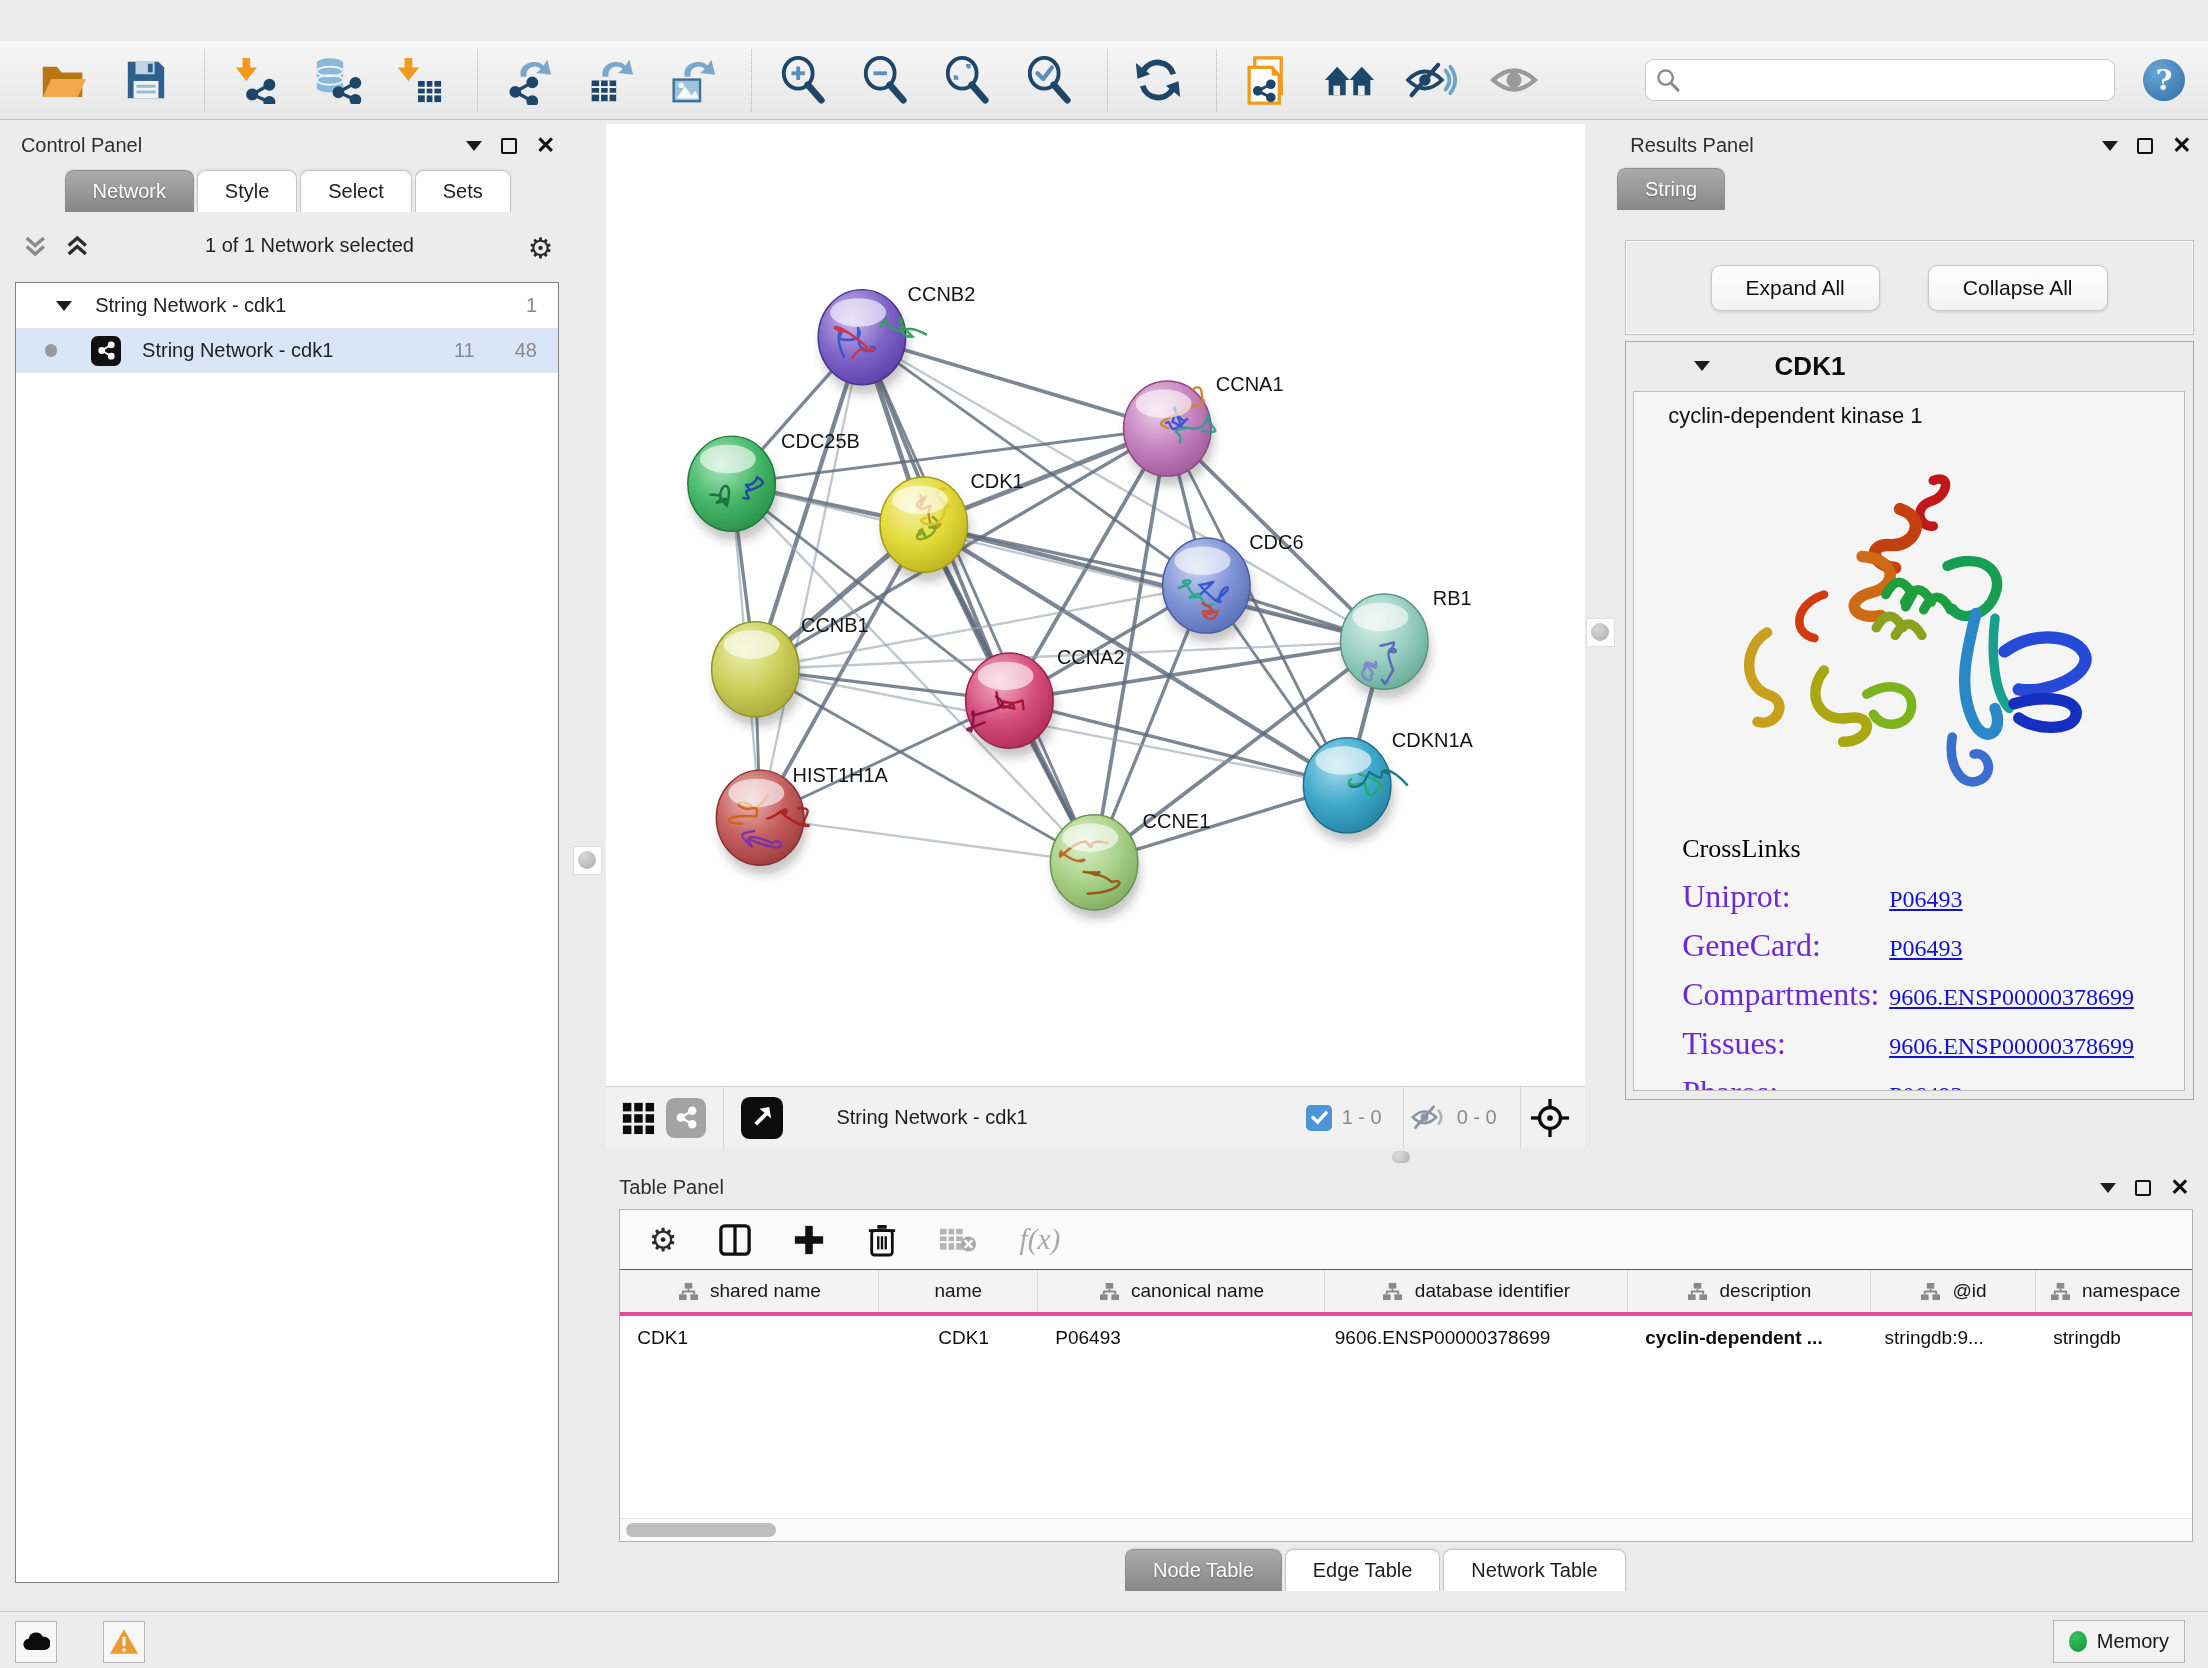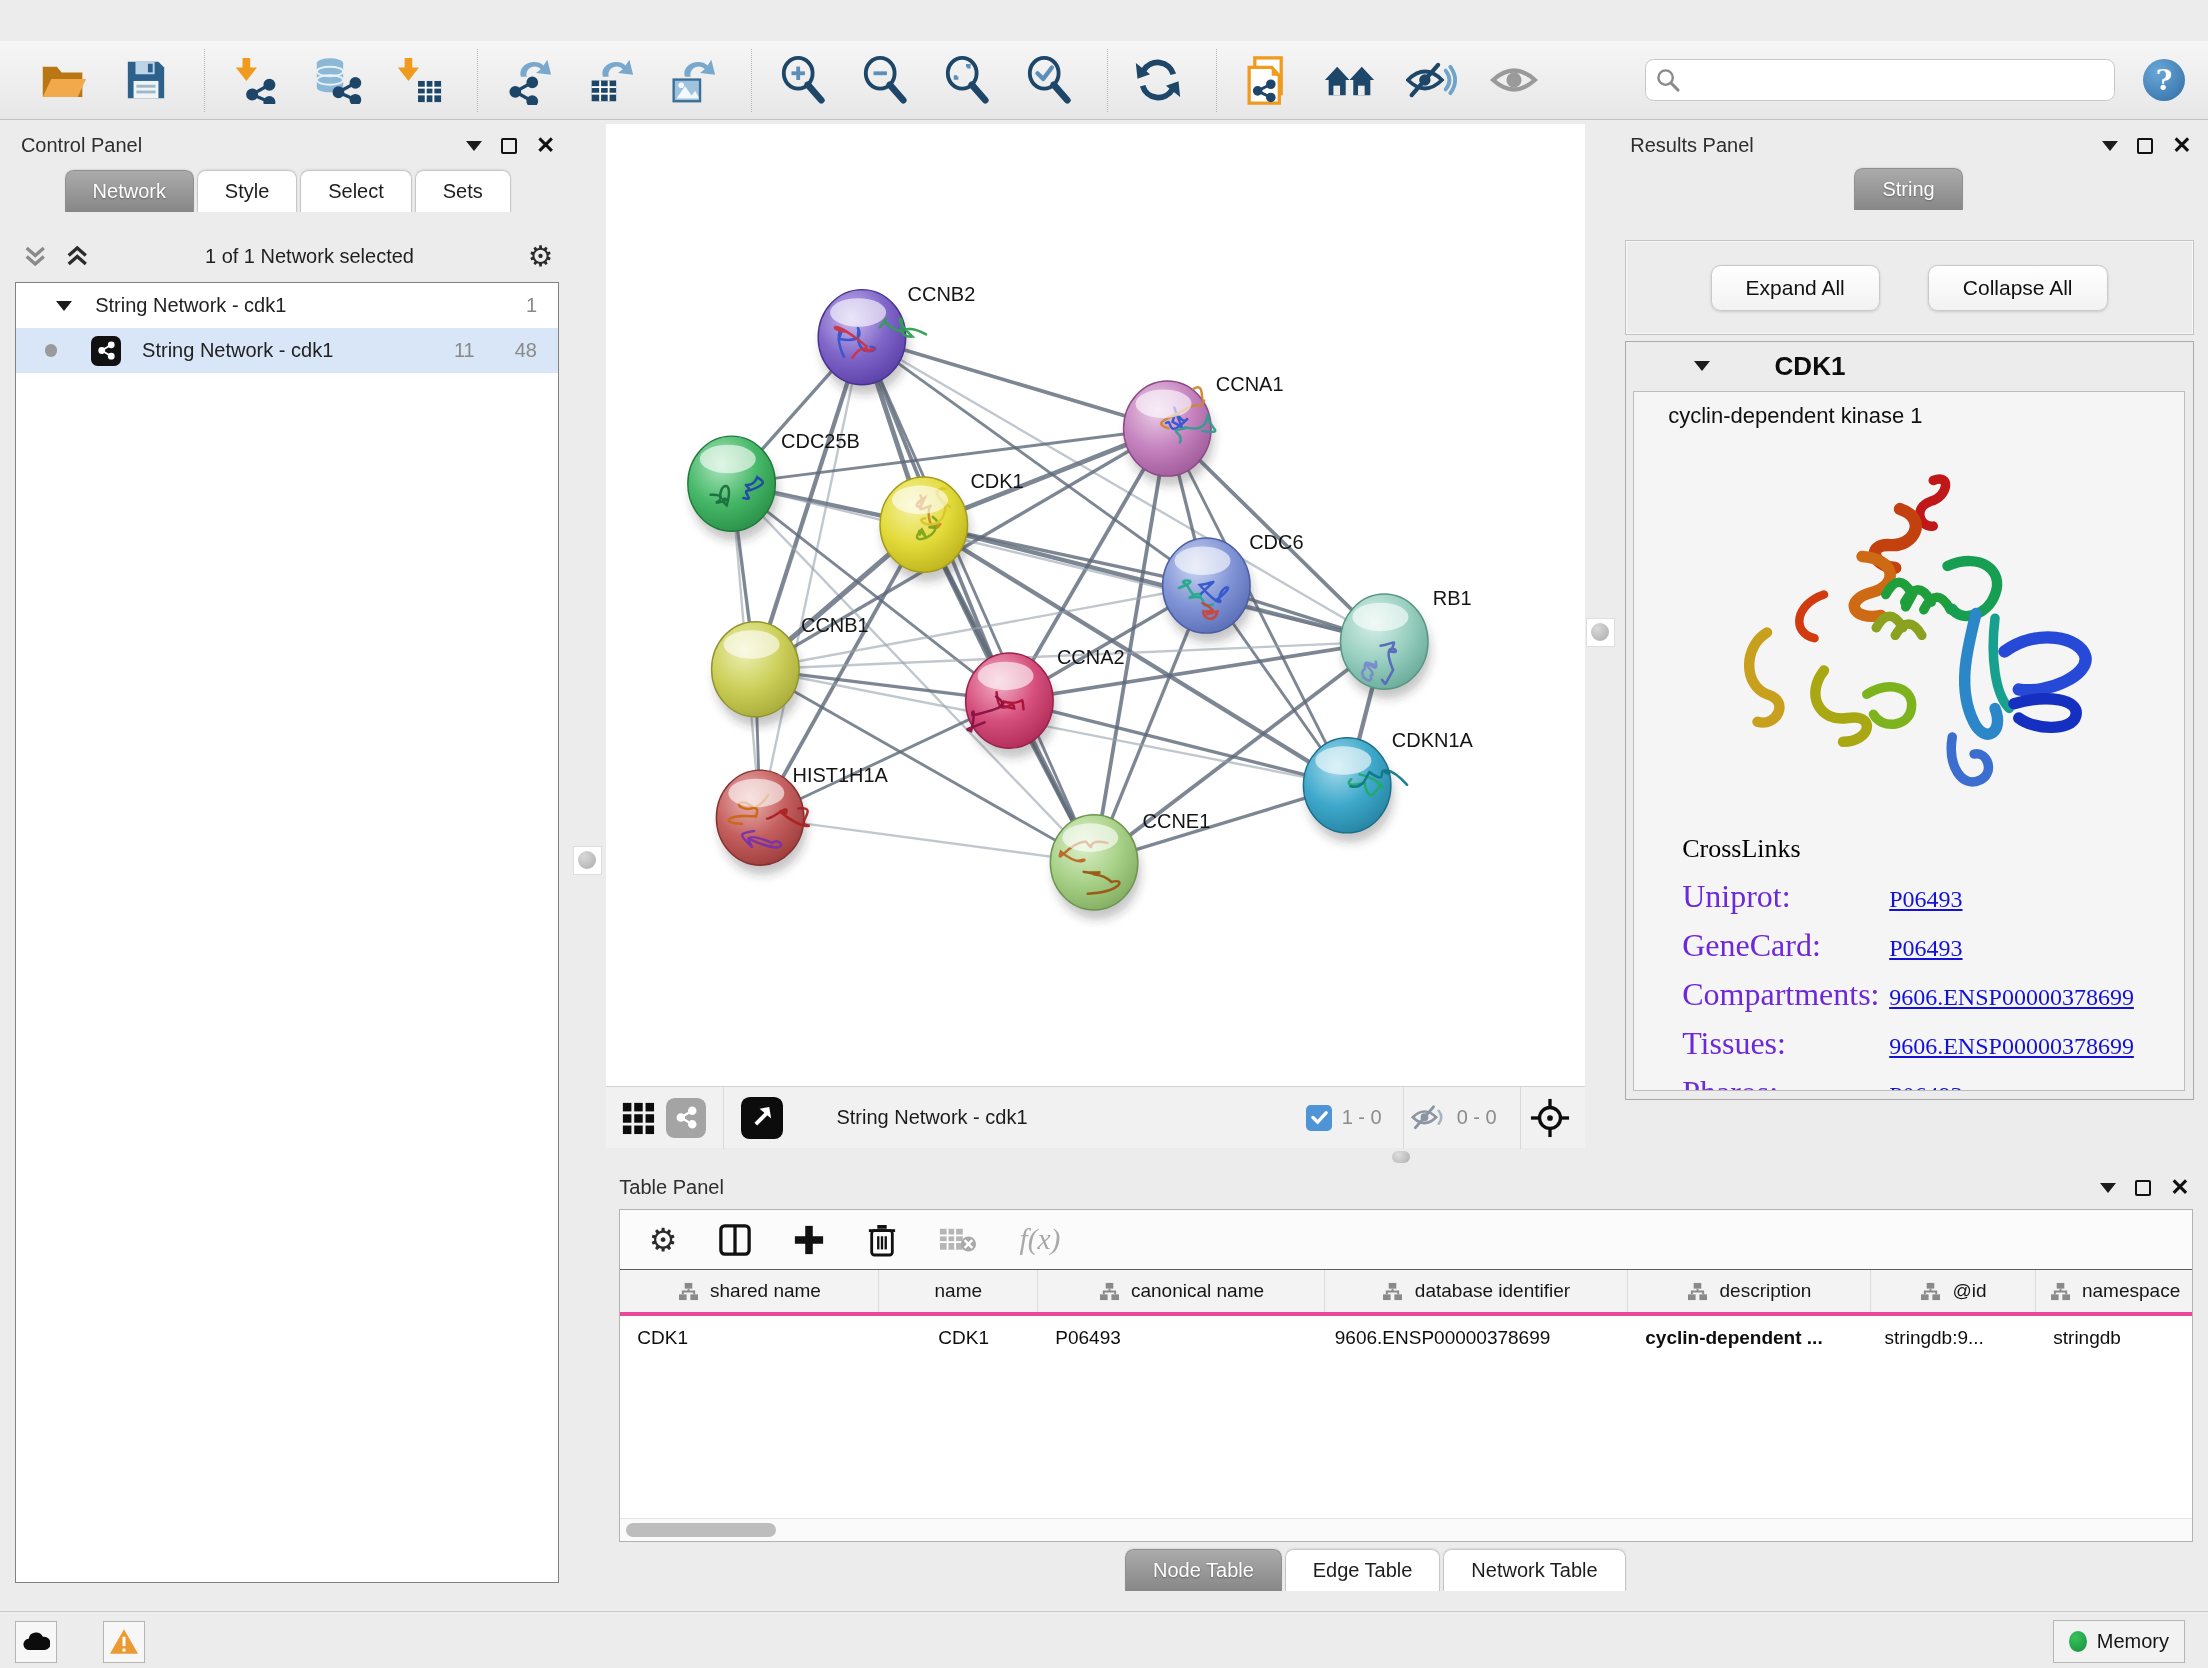--- a/index.html
+++ b/index.html
@@ -50,21 +50,21 @@
   .tabs { display:flex; }
   .tab { height:42px; line-height:40px; padding:0 27px; background:#fff; font-size:20px;
     border:1px solid #c6c6c6; border-bottom:none; border-radius:8.6px 8.6px 0 0; margin-right:2.9px;
     color:#1d1d1d; box-shadow:0 -1px 1.9px rgba(0,0,0,0.08); }
   .tab.active { background:linear-gradient(#ababab,#878787); color:#fff; border-color:#8f8f8f;
     text-shadow:0 1px 1.9px rgba(0,0,0,0.35); }
   
   .control-panel { position:absolute; left:7.6px; top:124px; width:559px; height:1463px; background:#ececec; }
   .cp-tabs { position:absolute; left:57px; top:46px; }
   .cp-selrow { position:absolute; left:13.3px; right:13.3px; top:110px; height:44px;
-    display:flex; align-items:center; }
+    display:flex; }
   .cp-selrow .lbl { flex:1; text-align:center; font-size:20px; color:#1f1f1f; }
   .gear { font-size:28.5px; color:#2b2b2b; line-height:1; }
   .cp-tree { position:absolute; left:7.6px; right:7.6px; top:158px; bottom:3.8px;
     background:#fff; border:1.9px solid #818181; }
   .tree-row { display:flex; align-items:center; height:45px; font-size:20px; }
   .tree-row .cnt { color:#8a8a8a; }
   .row-selected { background:#d9e6f8; }
   .dot { width:12.4px; height:12.4px; border-radius:50%; background:#9a9a9a; }
   .share-badge { width:30px; height:30px; border-radius:6.7px; background:#111;
     display:flex; align-items:center; justify-content:center; }
@@ -84,21 +84,21 @@
     display:flex; align-items:center; justify-content:center; }
   
   .vhandle { position:absolute; width:28.5px; height:28.5px; background:#fff; border:1px solid #dedede;
     display:flex; align-items:center; justify-content:center; }
   .vhandle .knob { width:18px; height:18px; border-radius:50%;
     background:radial-gradient(circle at 35% 30%, #d9d9d9, #ababab); }
   .hhandle { position:absolute; width:18px; height:12.4px; border-radius:6.7px;
     background:radial-gradient(circle at 35% 30%, #dedede, #b0b0b0); }
   
   .results-panel { position:absolute; left:1617px; top:124px; width:586px; height:1033px; background:#ececec; }
-  .rp-tab { position:absolute; left:0; right:0; top:44px; display:flex; justify-content:center; }
+  .rp-tab { position:absolute; left:0; right:0; top:44px; display:flex; justify-content:flex-start; }
   .rp-box1 { position:absolute; left:7.6px; right:9.5px; top:116px; height:95px;
     border:1.9px solid #c3c3c3; background:#ececec; box-shadow:inset 0 0 0 1px #f8f8f8;
     display:flex; align-items:center; justify-content:center; gap:48px; }
   .rp-btn { height:46px; padding:0 34px; background:linear-gradient(#ffffff,#f2f2f2);
     border:1.9px solid #c9c9c9; border-radius:9.5px; font-size:21px; color:#111;
     display:flex; align-items:center; box-shadow:0 1px 2.9px rgba(0,0,0,0.15); }
   .rp-box2 { position:absolute; left:7.6px; right:9.5px; top:217px; height:759px;
     border:1.9px solid #a9a9a9; background:#ececec; }
   .rp-entry-head { height:48px; display:flex; align-items:center; padding-left:68px; gap:65px; }
   .rp-entry-name { font-size:26px; font-weight:bold; color:#0d0d0d; }

